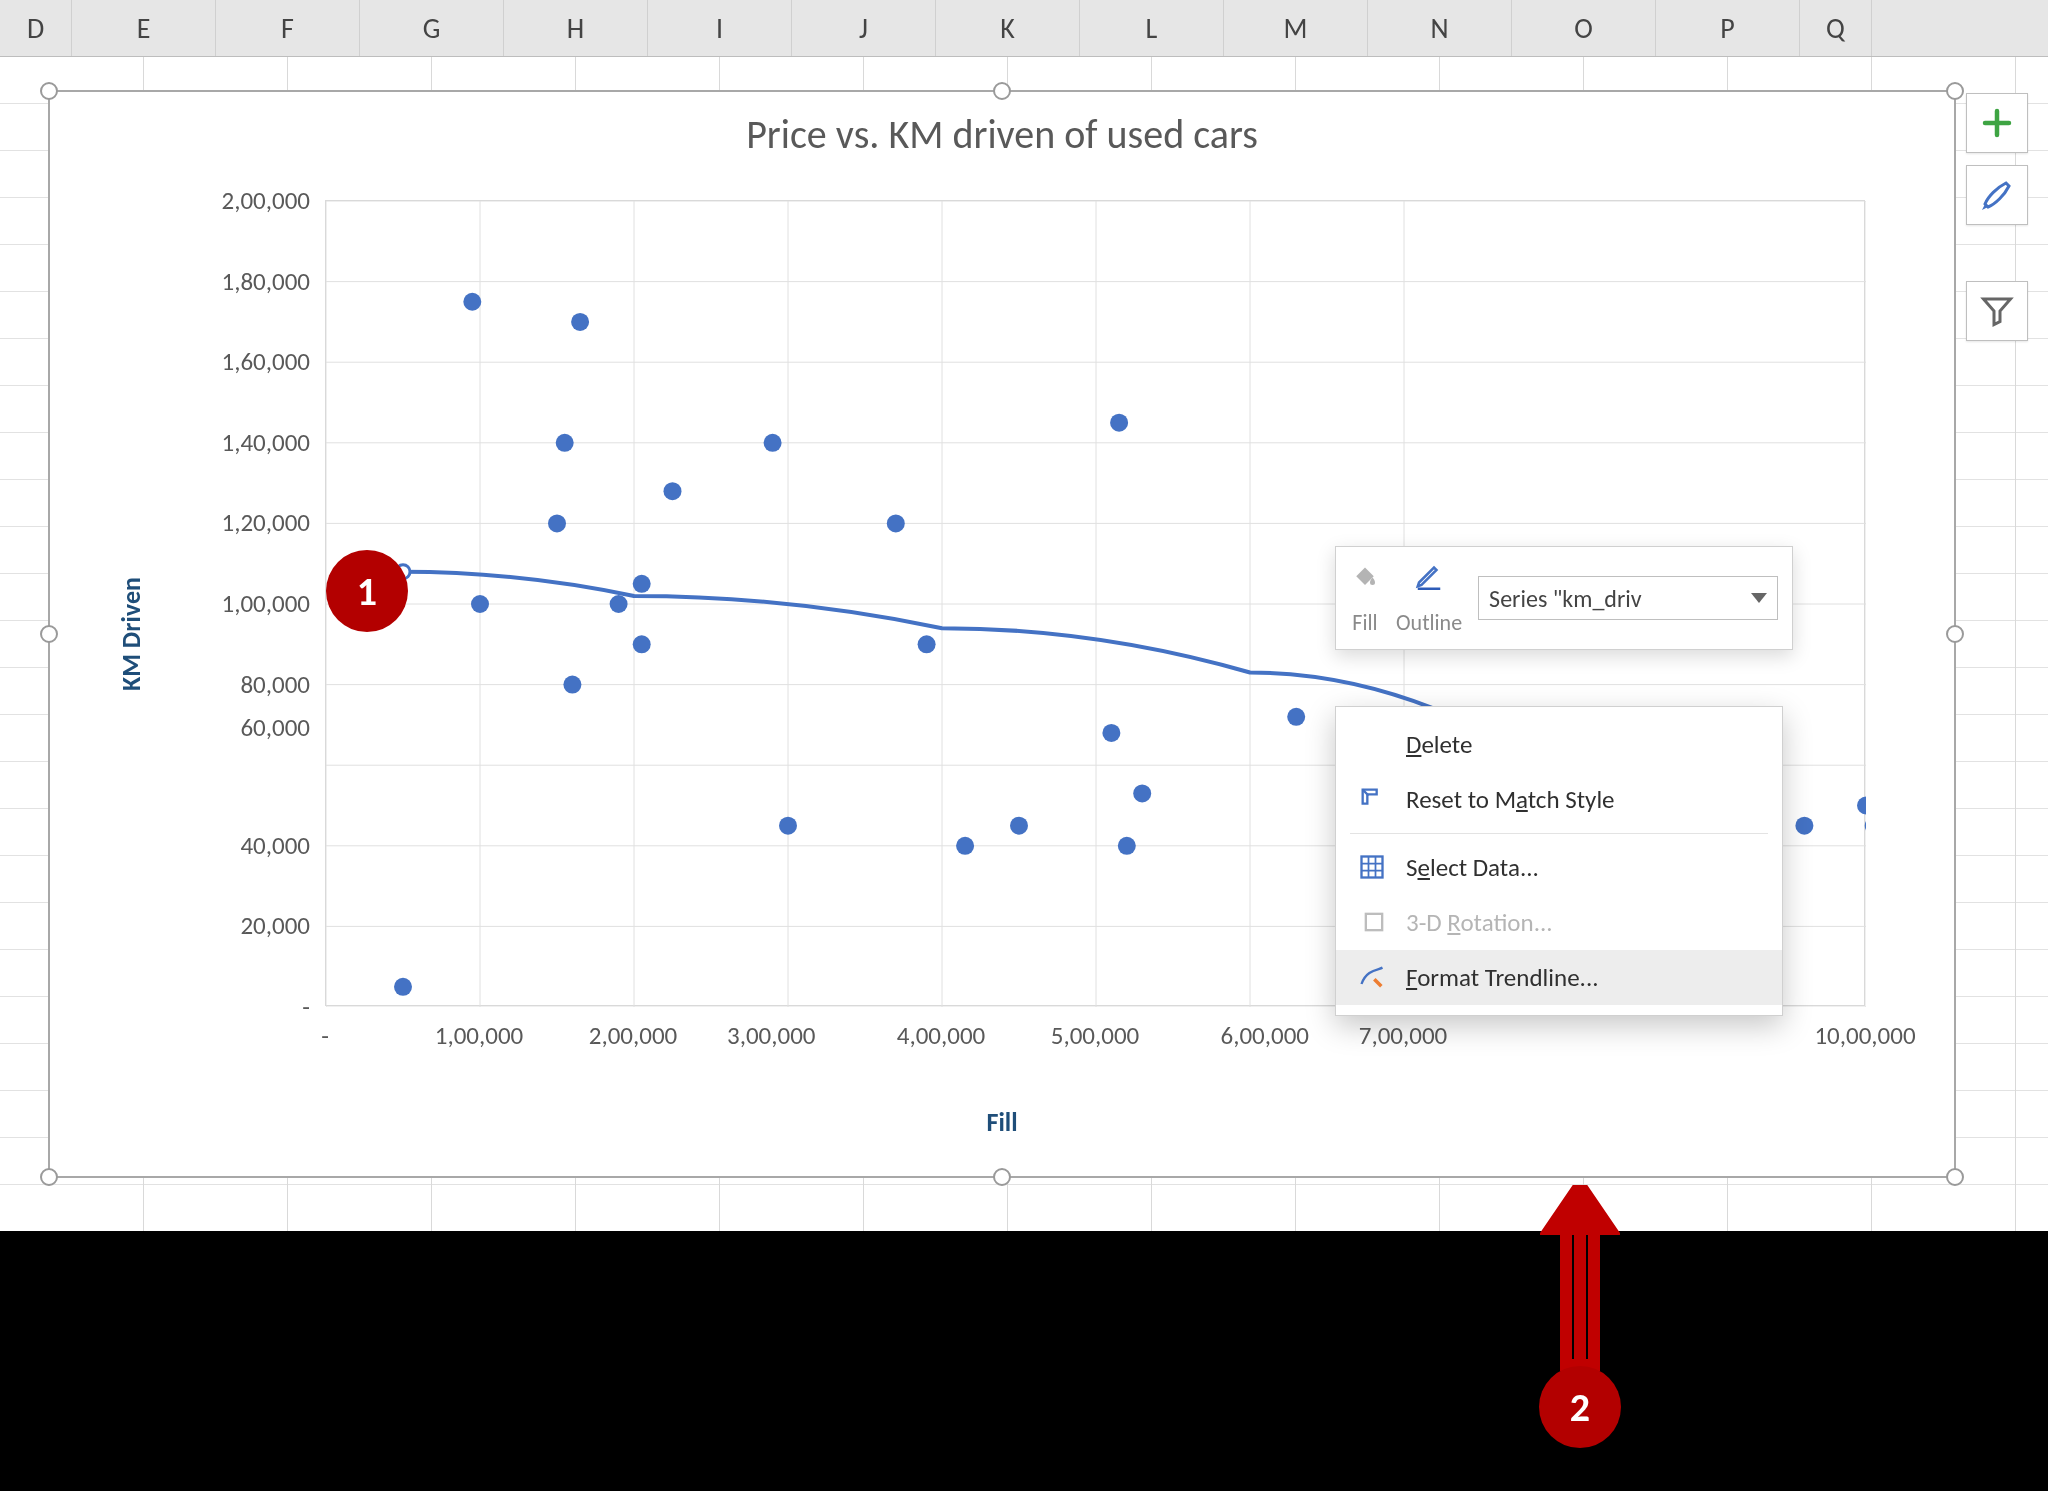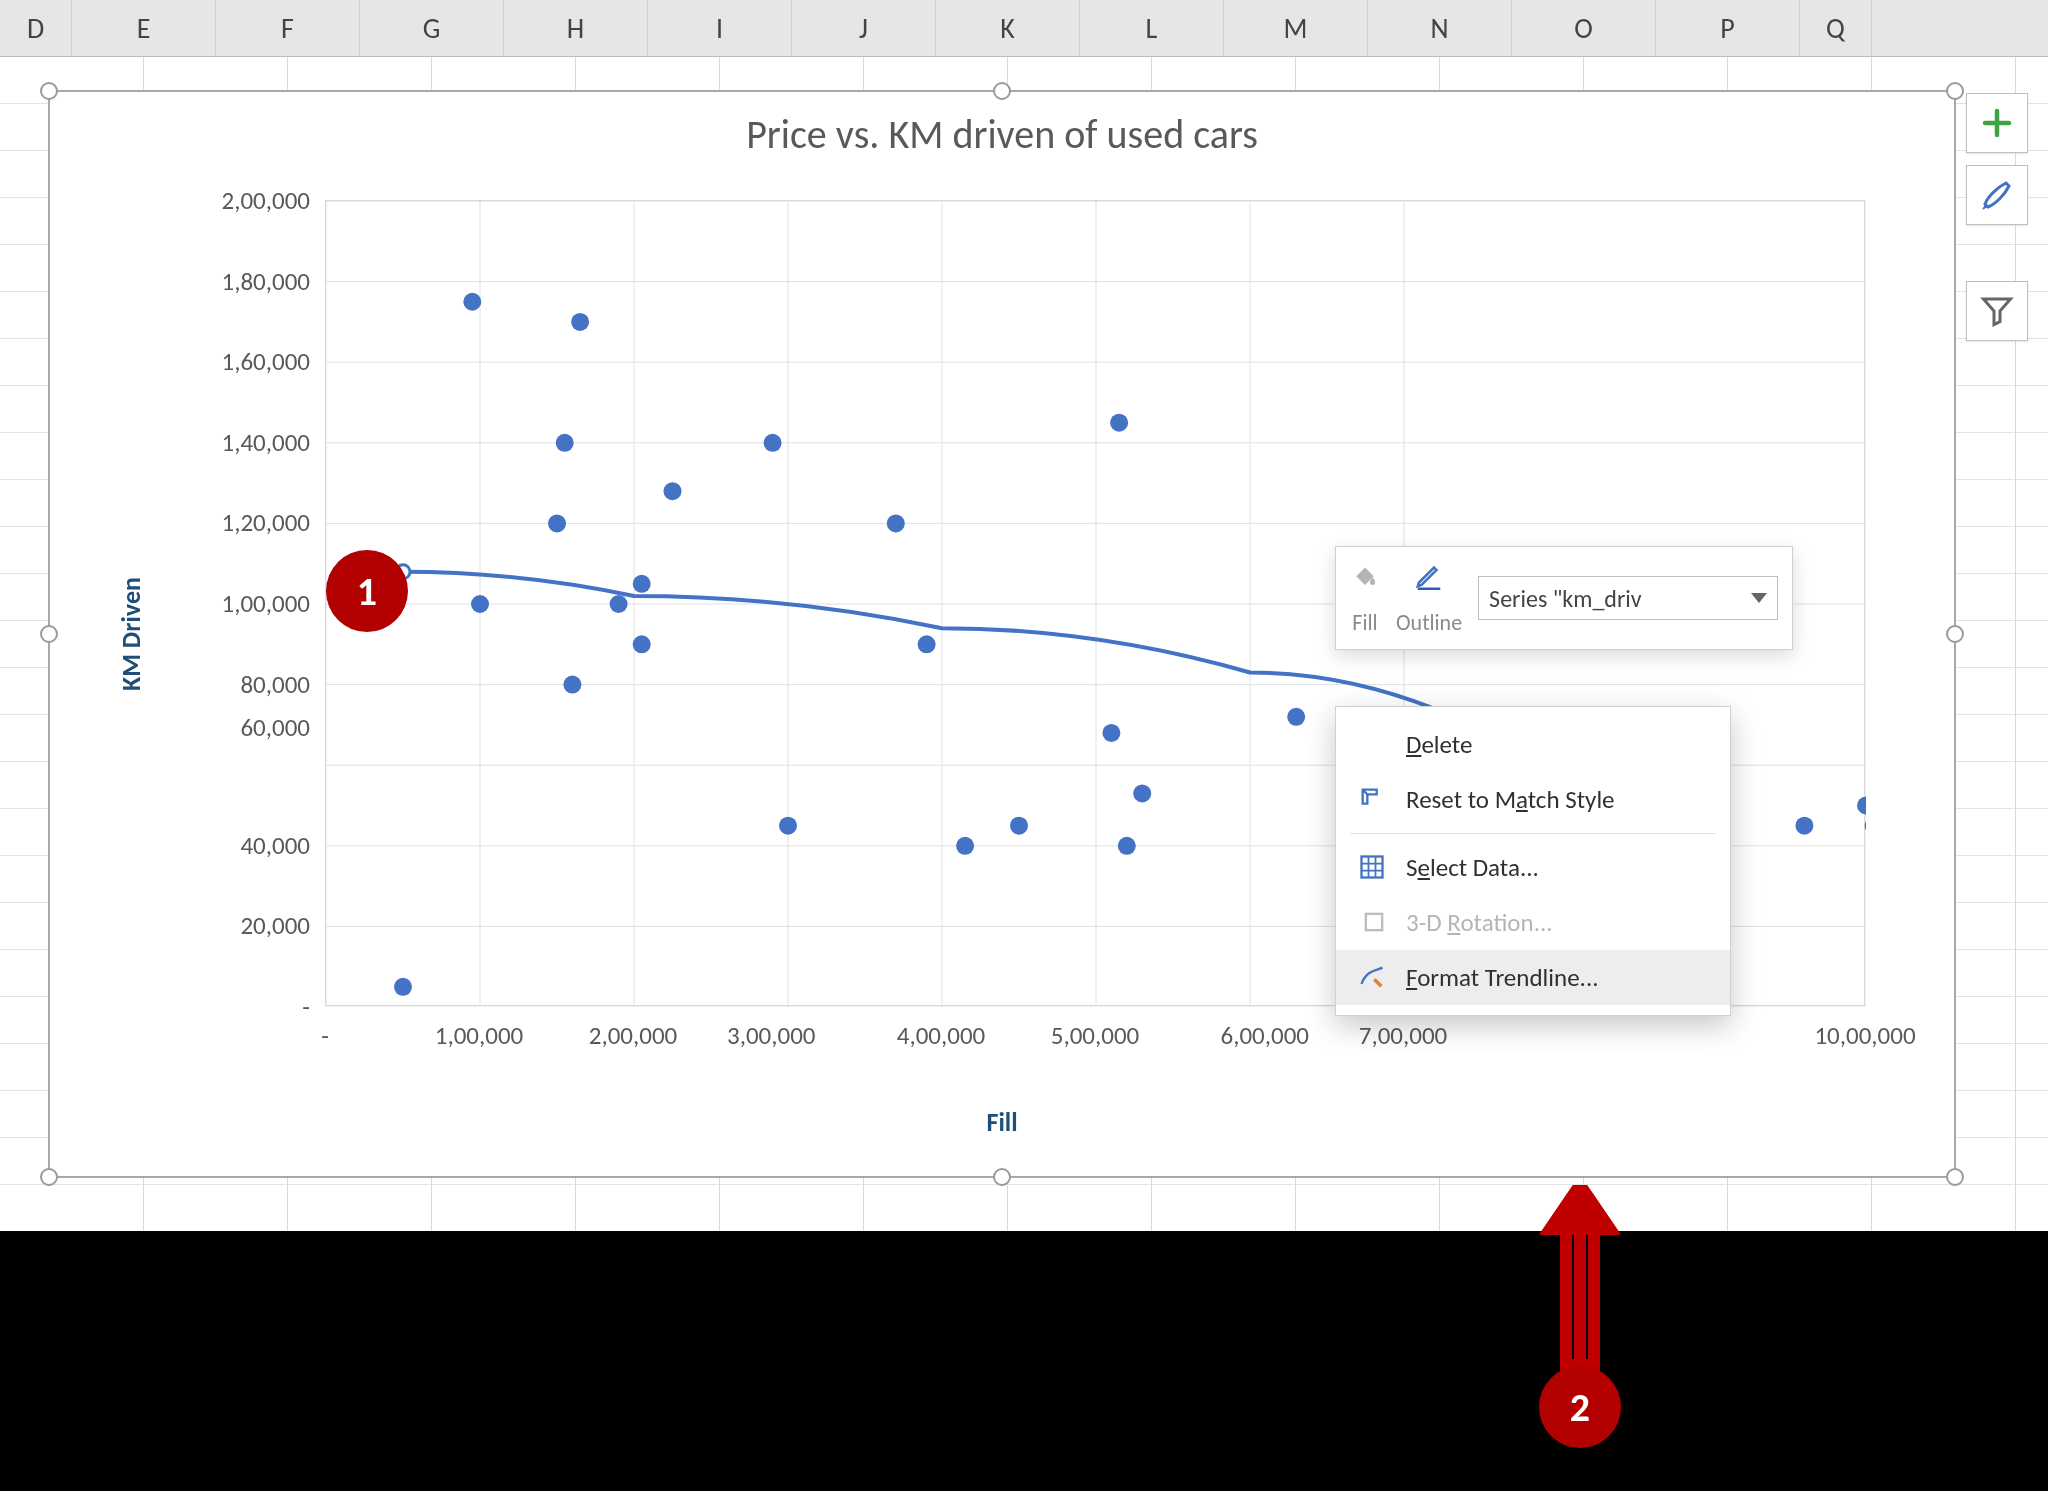--- a/index.html
+++ b/index.html
@@ -186,21 +186,21 @@
     border-left: 8px solid transparent;
     border-right: 8px solid transparent;
     border-top: 10px solid #666;
     transform: translateY(-50%);
   }
 
   
   .context-menu {
     position: absolute;
     left: 1335px; top: 706px;
-    width: 396px;
+    width: 448px;
     background: #ffffff;
     border: 1px solid #d0d0d0;
     box-shadow: 0 10px 28px rgba(0,0,0,0.22);
     padding: 10px 0;
     z-index: 6;
   }
   .context-menu .item {
     display: flex;
     align-items: center;
     gap: 18px;

